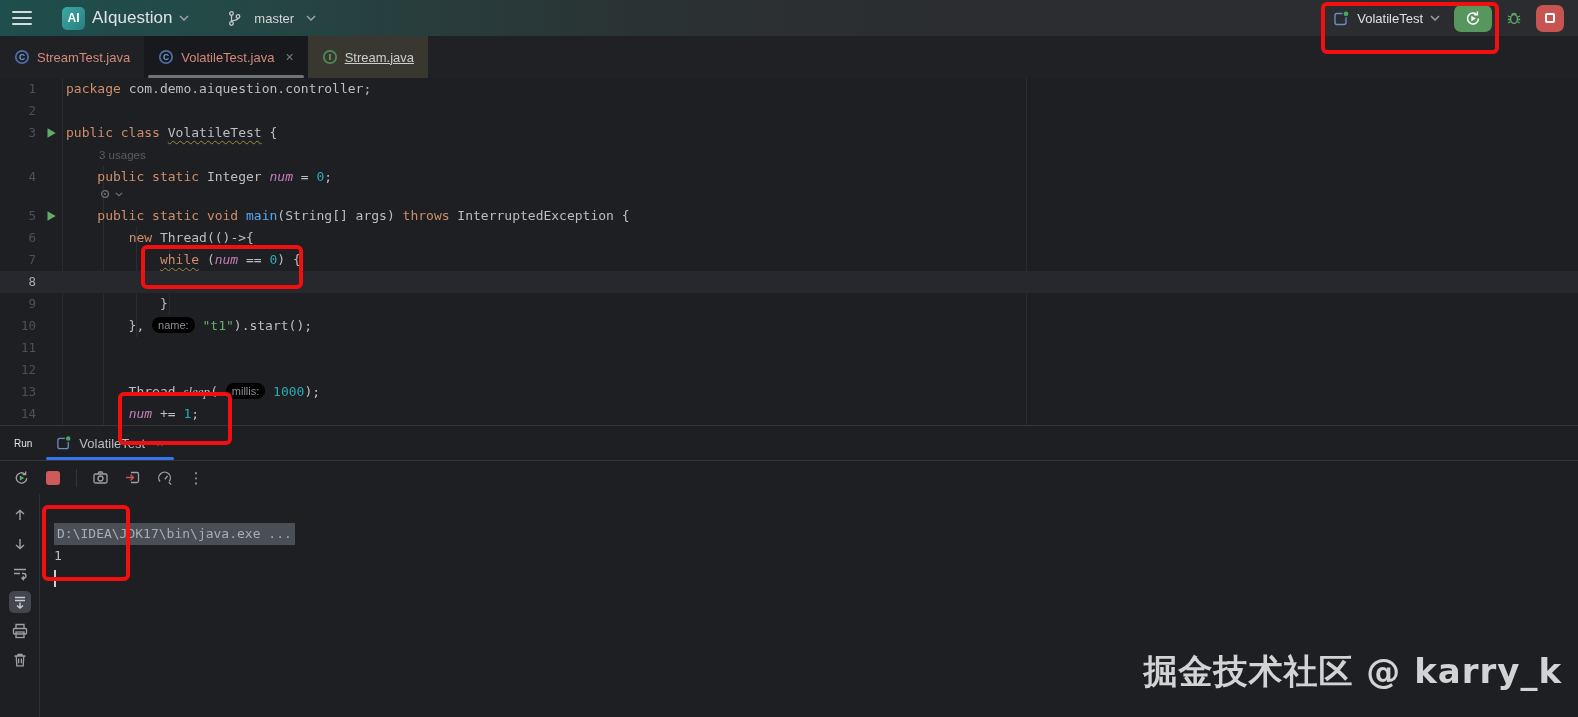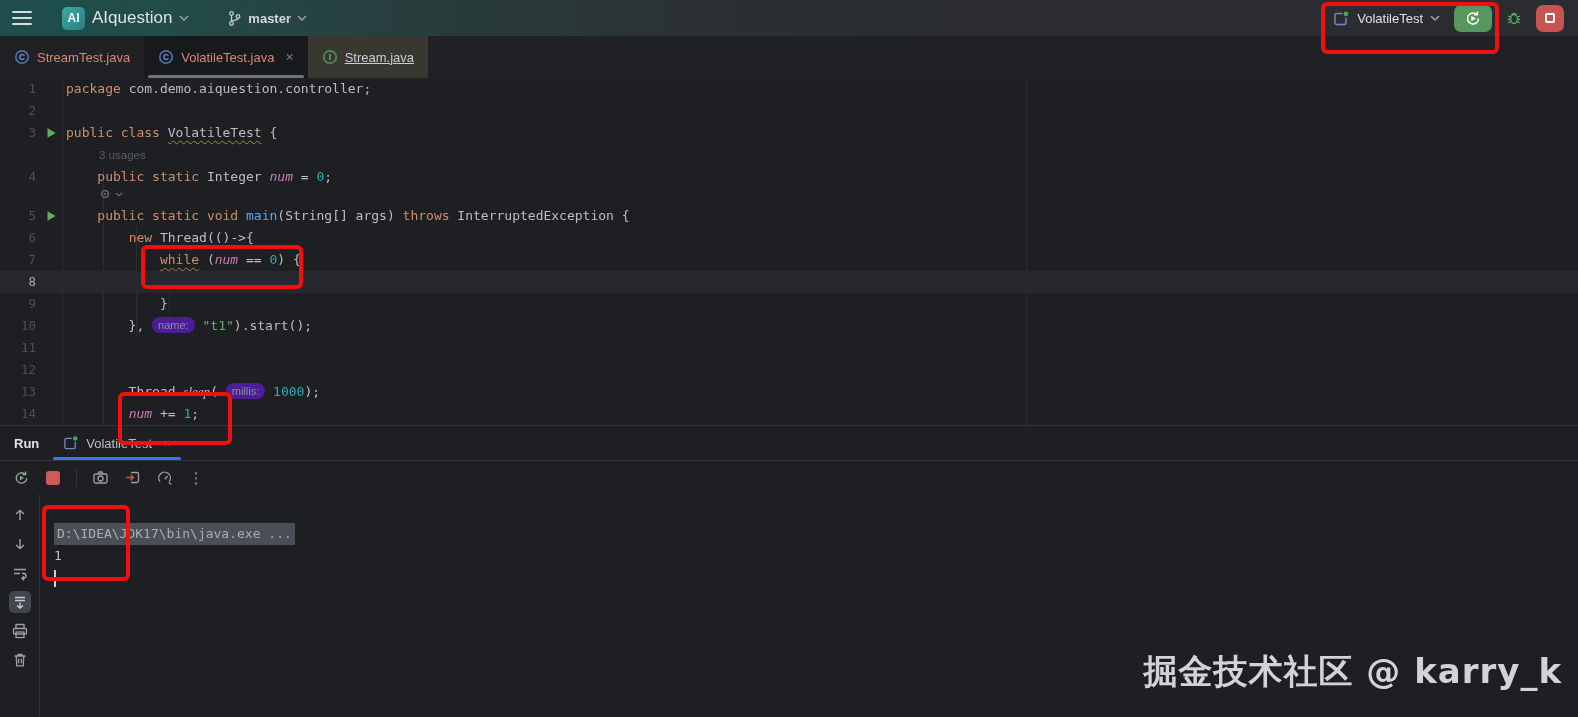--- a/index.html
+++ b/index.html
@@ -11,21 +11,21 @@
   #header { position:absolute; left:0; top:0; width:1578px; height:36px;
     background:linear-gradient(90deg,#1E4E4D 0%,#234A48 12%,#283C3B 28%,#2B3032 45%,#2B2D30 62%,#2A2C2F 100%);
     display:flex; align-items:center; }
   .hamburger { width:20px; height:14px; margin-left:12px; display:flex; flex-direction:column;
     justify-content:space-between; cursor:pointer; }
   .hamburger span { display:block; height:2px; background:#D8DADD; border-radius:1px; }
   .proj-widget { display:flex; align-items:center; gap:7px; margin-left:24px; padding:3px 6px; border-radius:6px; }
   .ai-logo { width:23px; height:23px; border-radius:5px; background:linear-gradient(135deg,#3DA8A4,#2A7F80);
     color:#FFFFFF; font-weight:bold; font-size:12px; display:flex; align-items:center; justify-content:center; }
   .proj-name { color:#DFE1E5; font-size:17px; }
-  .branch-widget { display:flex; align-items:center; gap:6px; margin-left:26px; padding:3px 6px; border-radius:6px;font-weight:bold; }
+  .branch-widget { display:flex; align-items:center; gap:12px; margin-left:26px; padding:3px 6px; border-radius:6px; }
   .branch-name { color:#D5D7DA; font-size:13px; }
   #header-right { margin-left:auto; display:flex; align-items:center; gap:10px; margin-right:14px; }
   .runcfg-widget { display:flex; align-items:center; gap:7px; padding:3px 4px; }
   .runcfg-name { color:#DFE1E5; font-size:13px; }
   .run-btn { width:38px; height:27px; border-radius:7px; background:#57965C; display:flex;
     align-items:center; justify-content:center; }
   .debug-btn { width:24px; height:24px; display:flex; align-items:center; justify-content:center; }
   .stop-btn { width:28px; height:27px; border-radius:7px; background:#C75450; display:flex;
     align-items:center; justify-content:center; }
   .stop-glyph { width:10px; height:10px; border:2px solid #FFFFFF; border-radius:2px; }
@@ -57,30 +57,30 @@
   .gslot { width:20px; margin-left:5px; display:flex; align-items:center; justify-content:center; }
   .codetext { flex:1; padding-left:4px; white-space:pre; color:#BCBEC4; }
   .tk-kw { color:#CF8E6D; }
   .tk-pl { color:#BCBEC4; }
   .tk-fld { color:#C77DBB; font-style:italic; }
   .tk-num { color:#2AACB8; }
   .tk-str { color:#6AAB73; }
   .tk-mth { color:#56A8F5; }
   .tk-itl { color:#BCBEC4; font-style:italic;font-family:Liberation Serif, serif; }
   .tk-wavy { text-decoration:underline wavy #9E8C46; text-decoration-thickness:1px; text-underline-offset:3px; }
-  .tk-pill { display:inline-block; background:#4c1d95; color:#8C8E95; border-radius:9px; padding:0 6px;
+  .tk-pill { display:inline-block; background:#000000; color:#8C8E95; border-radius:9px; padding:0 6px;
     font-family:"Liberation Sans",sans-serif; font-size:11px; line-height:16px; vertical-align:1px; }
   .hint { margin-left:33px; color:#5A5D63; font-family:"Liberation Sans",sans-serif; font-size:11.5px; }
   .hinticon { margin-left:33px; display:inline-flex; align-items:center; }
 
   
   #runpanel { position:absolute; left:0; top:425px; width:1578px; height:292px; background:#1E1F22;
     border-top:1px solid #33353A; }
   .rp-tabs { height:34px; display:flex; align-items:center; }
-  .rp-title { margin-left:14px; color:#DFE1E5; font-size:13px; font-weight:bold; }
+  .rp-title { margin-left:14px; color:#DFE1E5; font-size:10px; font-weight:normal; }
   .rp-tab { position:relative; height:34px; display:flex; align-items:center; gap:7px; margin-left:14px;
     padding:0 10px; font-size:13px; color:#BCBEC4; }
   .rp-tab::after { content:''; position:absolute; left:0; right:0; bottom:0; height:3px;
     background:#3574F0; border-radius:2px; }
   .rp-tab .tab-close { font-size:13px; color:#5A5D63; }
   .rp-sep { height:1px; background:#33353A; width:100%; }
   .rp-toolbar { height:33px; display:flex; align-items:center; gap:6px; padding-left:8px; }
   .tbtn { width:26px; height:26px; display:flex; align-items:center; justify-content:center; border-radius:4px; }
   .tb-stop { width:14px; height:14px; background:#CE5A5A; border-radius:3px; }
   .tb-vsep { width:1px; height:18px; background:#33353A; margin:0 4px; }

